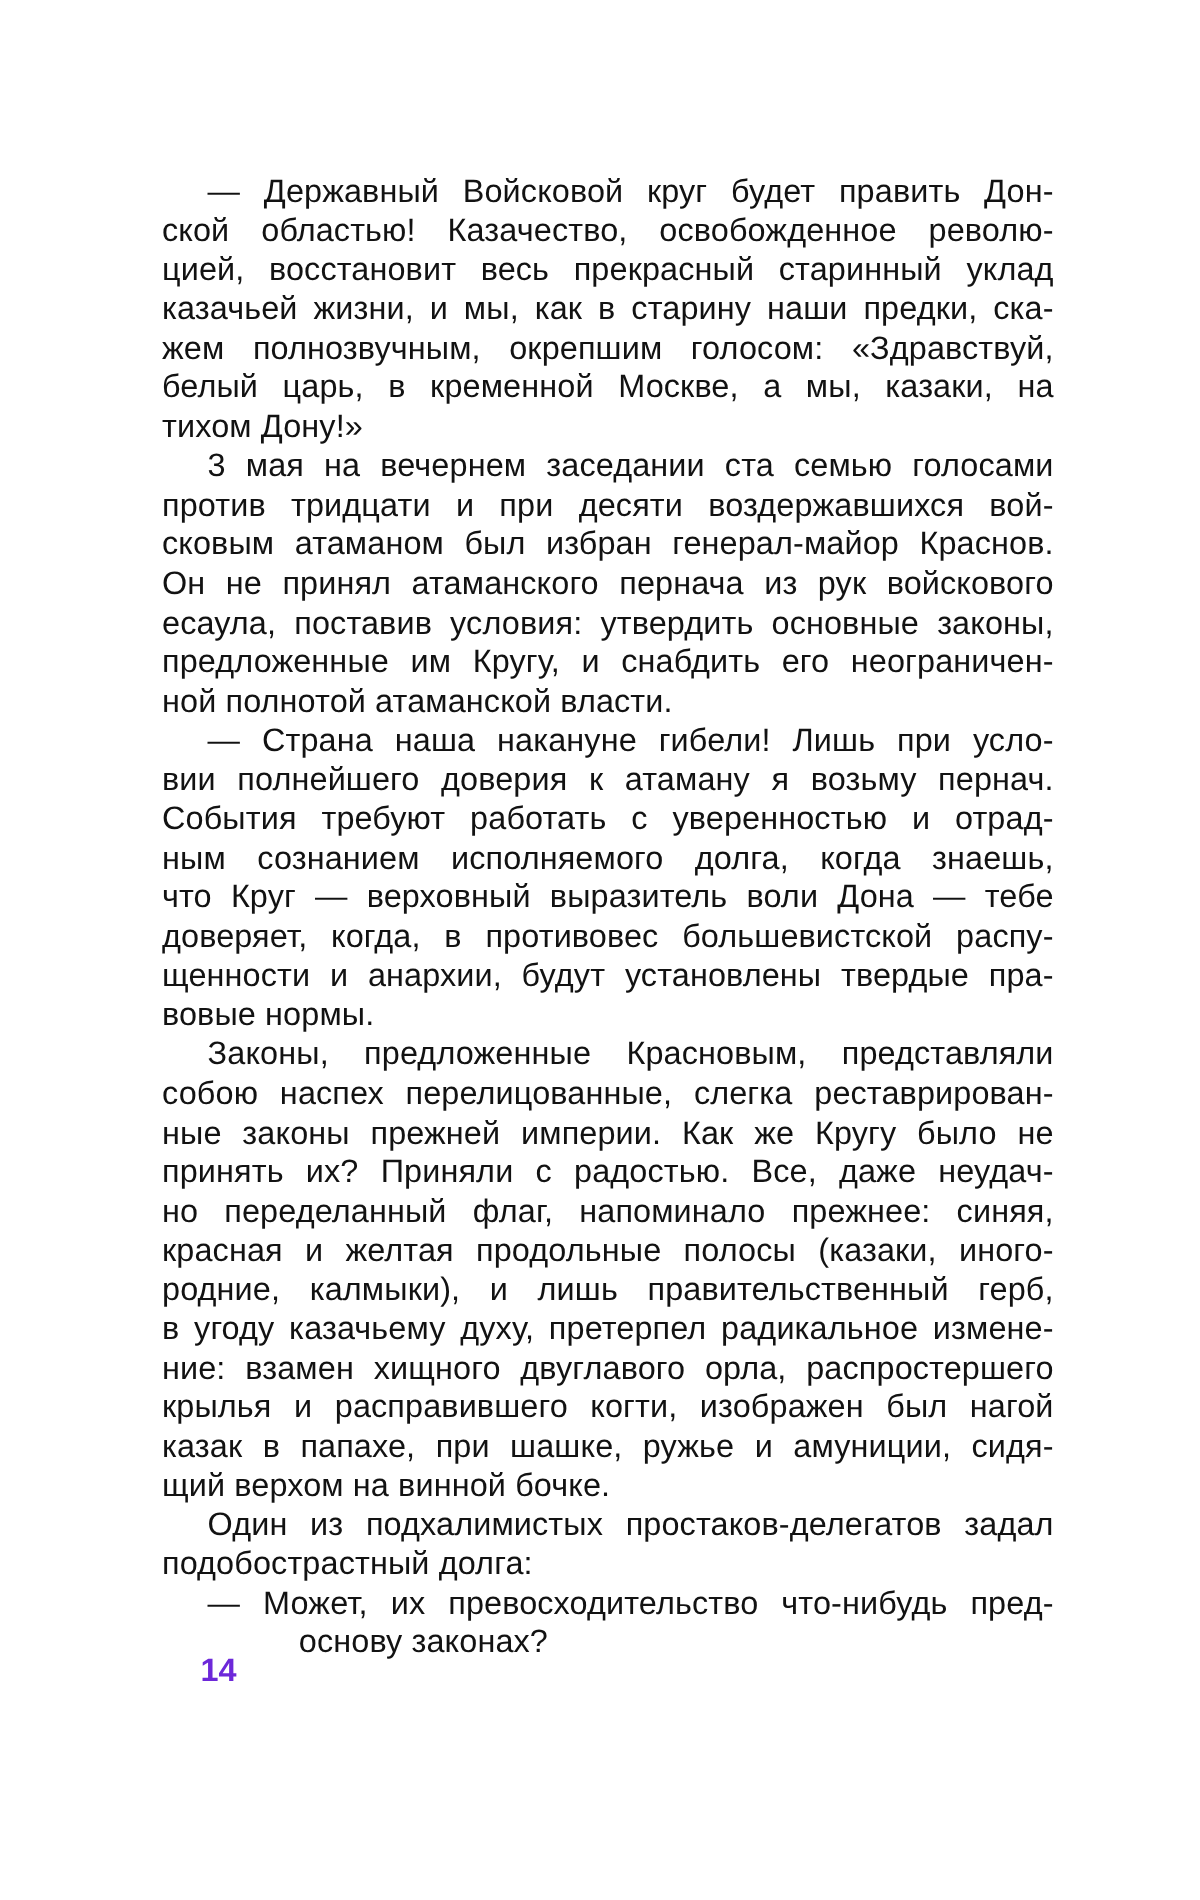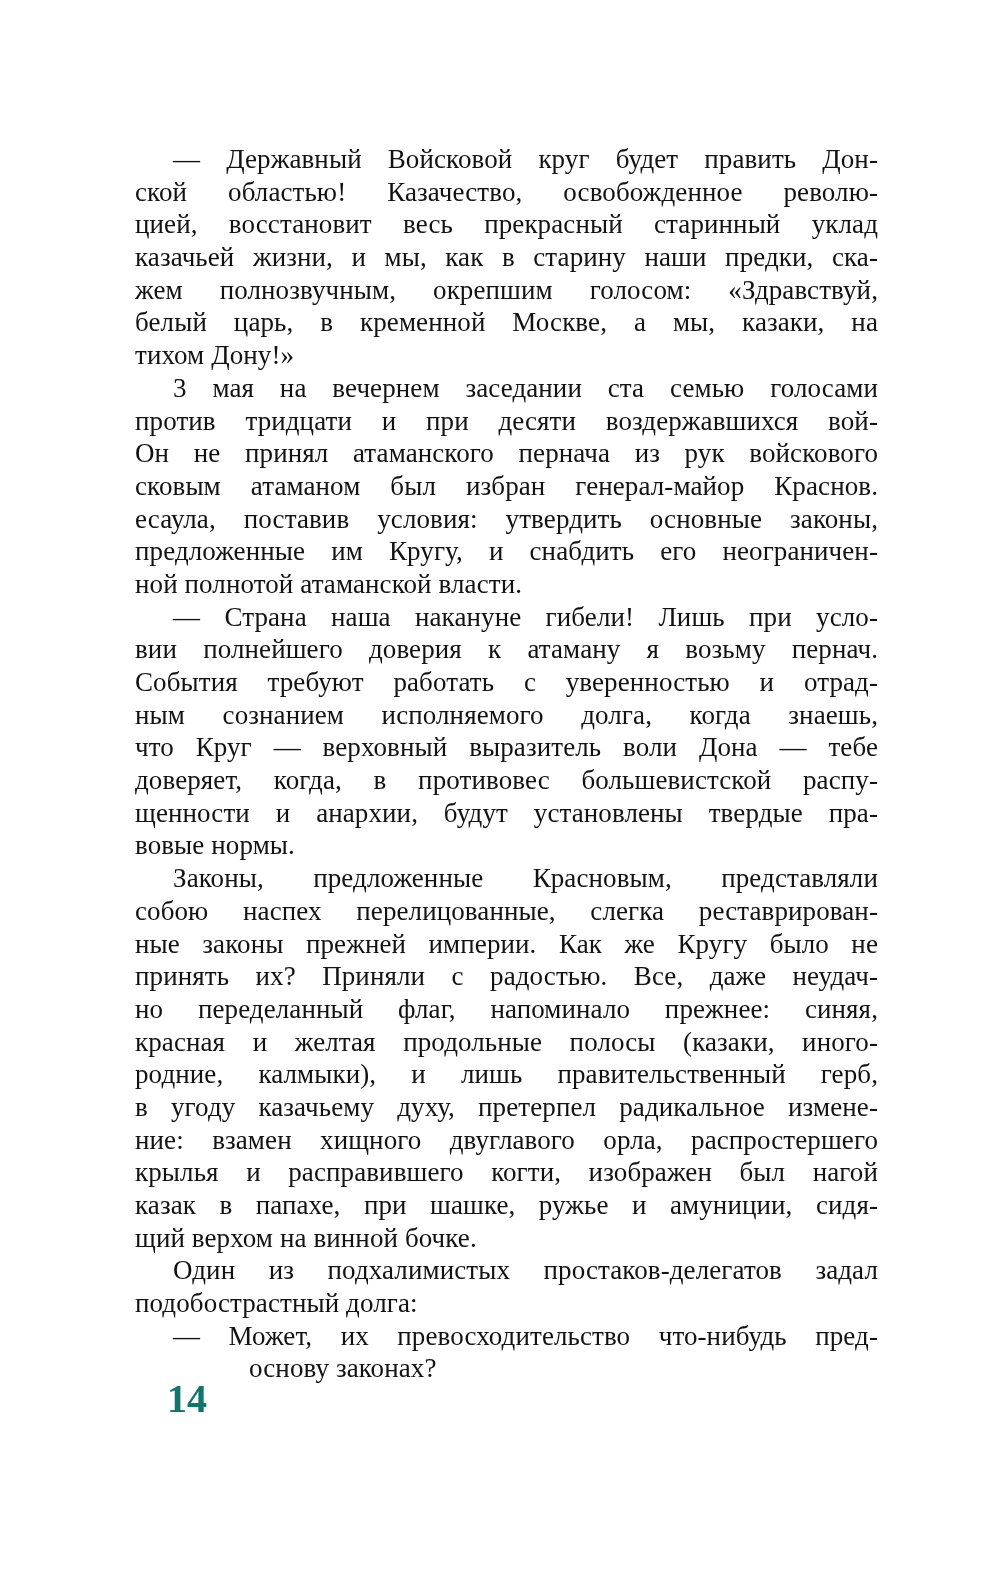--- a/index.html
+++ b/index.html
@@ -6,21 +6,21 @@
     margin: 0;
     padding: 0;
     background: #ffffff;
   }
   #book-page {
     position: relative;
     width: 1000px;
     height: 1583px;
     background: #ffffff;
     overflow: hidden;
-    font-family: Liberation Serif, serif;
+    font-family: Liberation Sans, sans-serif;
     color: #121212;
   }
   #text-block {
     position: absolute;
     left: 135px;
     top: 143px;
     width: 743px;
     font-size: 27px;
     line-height: 32.7px;
   }
@@ -37,45 +37,45 @@
     text-align-last: left;
     white-space: normal;
   }
   
   .para:last-child .line:nth-child(2) { margin-left: 114px; }
   .para:last-child .line:nth-child(3) { margin-left: 97px; }
   #page-number {
     position: absolute;
     left: 167px;
     top: 1379px;
-    font-size: 40px;
+    font-size: 27px;
     font-weight: bold;
     line-height: 1;
-    color: #0f766e;
+    color: #6d28d9;
   }
 </style>
 </head>
 <body>
 
 <div id="book-page">
   <div id="text-block">
       <div class="para">
         <div class="line first">— Державный Войсковой круг будет править Дон-</div>
         <div class="line">ской областью! Казачество, освобожденное револю-</div>
         <div class="line">цией, восстановит весь прекрасный старинный уклад</div>
         <div class="line">казачьей жизни, и мы, как в старину наши предки, ска-</div>
         <div class="line">жем полнозвучным, окрепшим голосом: «Здравствуй,</div>
         <div class="line">белый царь, в кременной Москве, а мы, казаки, на</div>
         <div class="line plast">тихом Дону!»</div>
       </div>
       <div class="para">
         <div class="line first">3 мая на вечернем заседании ста семью голосами</div>
         <div class="line">против тридцати и при десяти воздержавшихся вой-</div>
+        <div class="line">сковым атаманом был избран генерал-майор Краснов.</div>
         <div class="line">Он не принял атаманского пернача из рук войскового</div>
-        <div class="line">сковым атаманом был избран генерал-майор Краснов.</div>
         <div class="line">есаула, поставив условия: утвердить основные законы,</div>
         <div class="line">предложенные им Кругу, и снабдить его неограничен-</div>
         <div class="line plast">ной полнотой атаманской власти.</div>
       </div>
       <div class="para">
         <div class="line first">— Страна наша накануне гибели! Лишь при усло-</div>
         <div class="line">вии полнейшего доверия к атаману я возьму пернач.</div>
         <div class="line">События требуют работать с уверенностью и отрад-</div>
         <div class="line">ным сознанием исполняемого долга, когда знаешь,</div>
         <div class="line">что Круг — верховный выразитель воли Дона — тебе</div>

